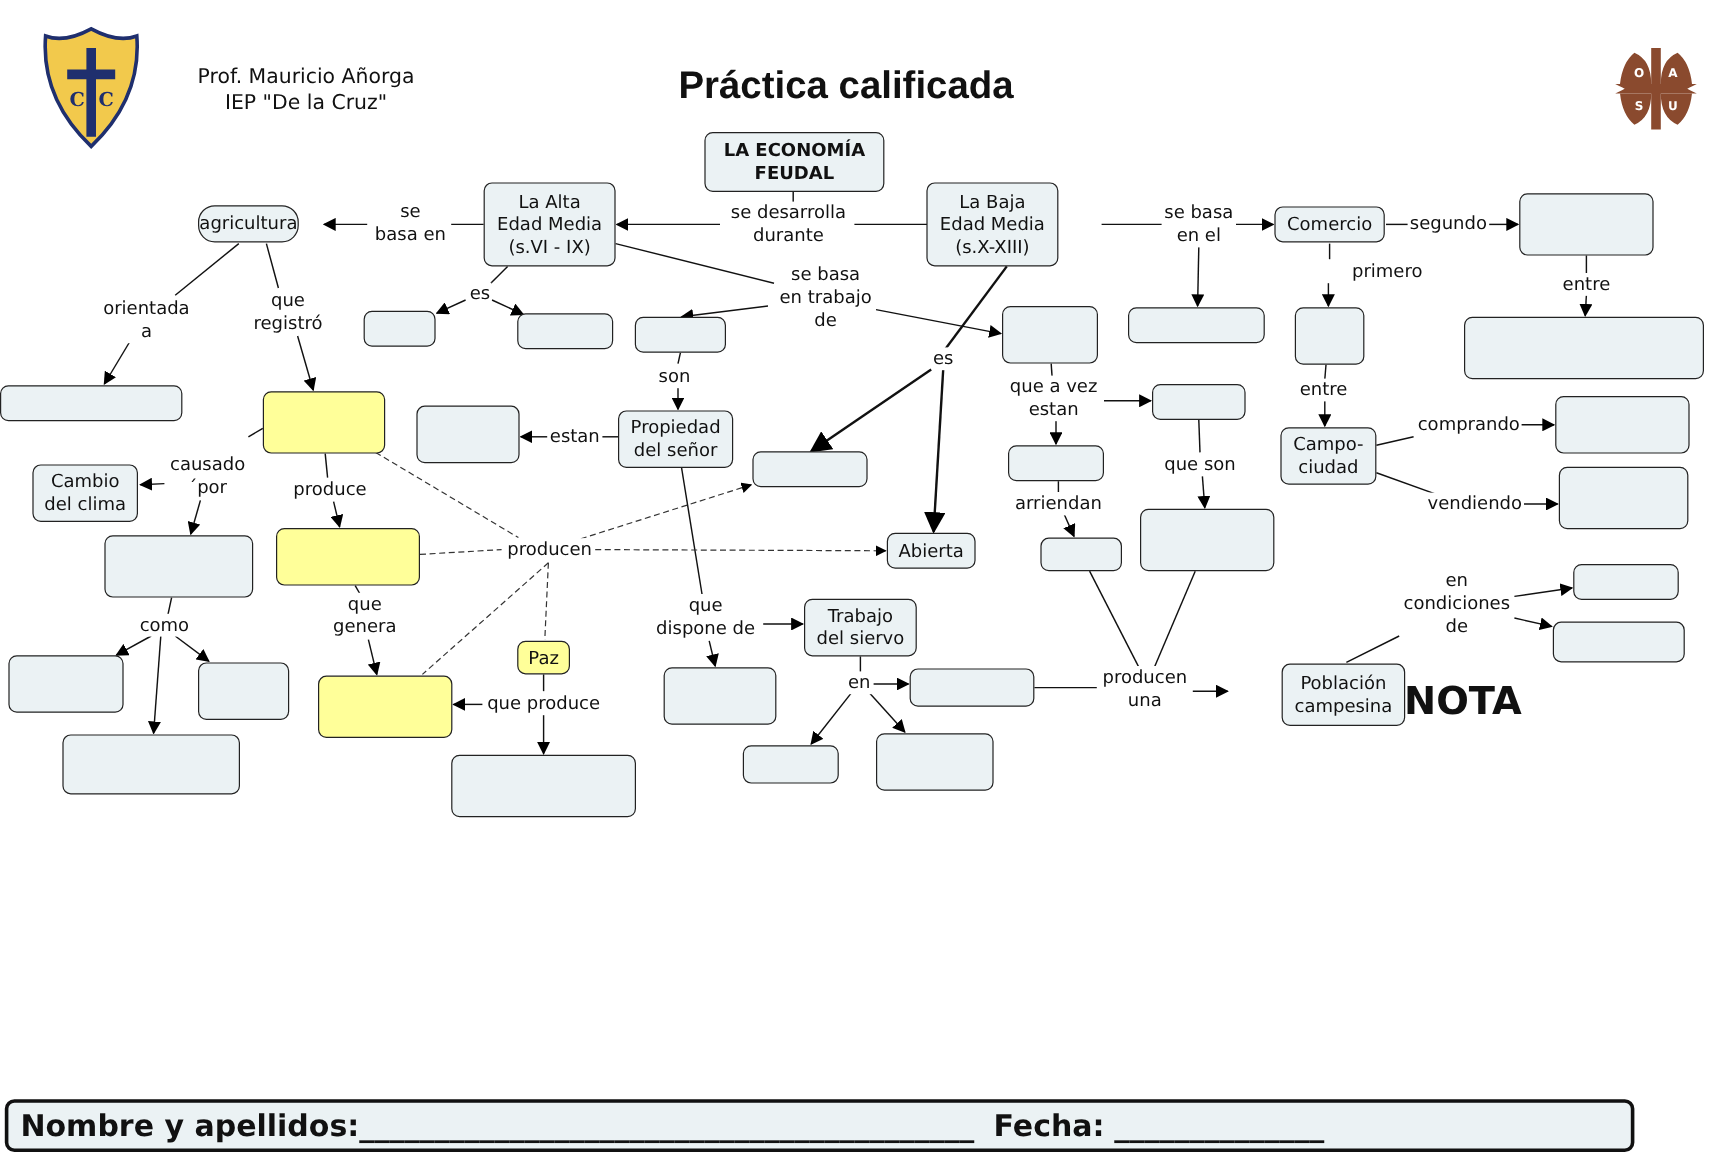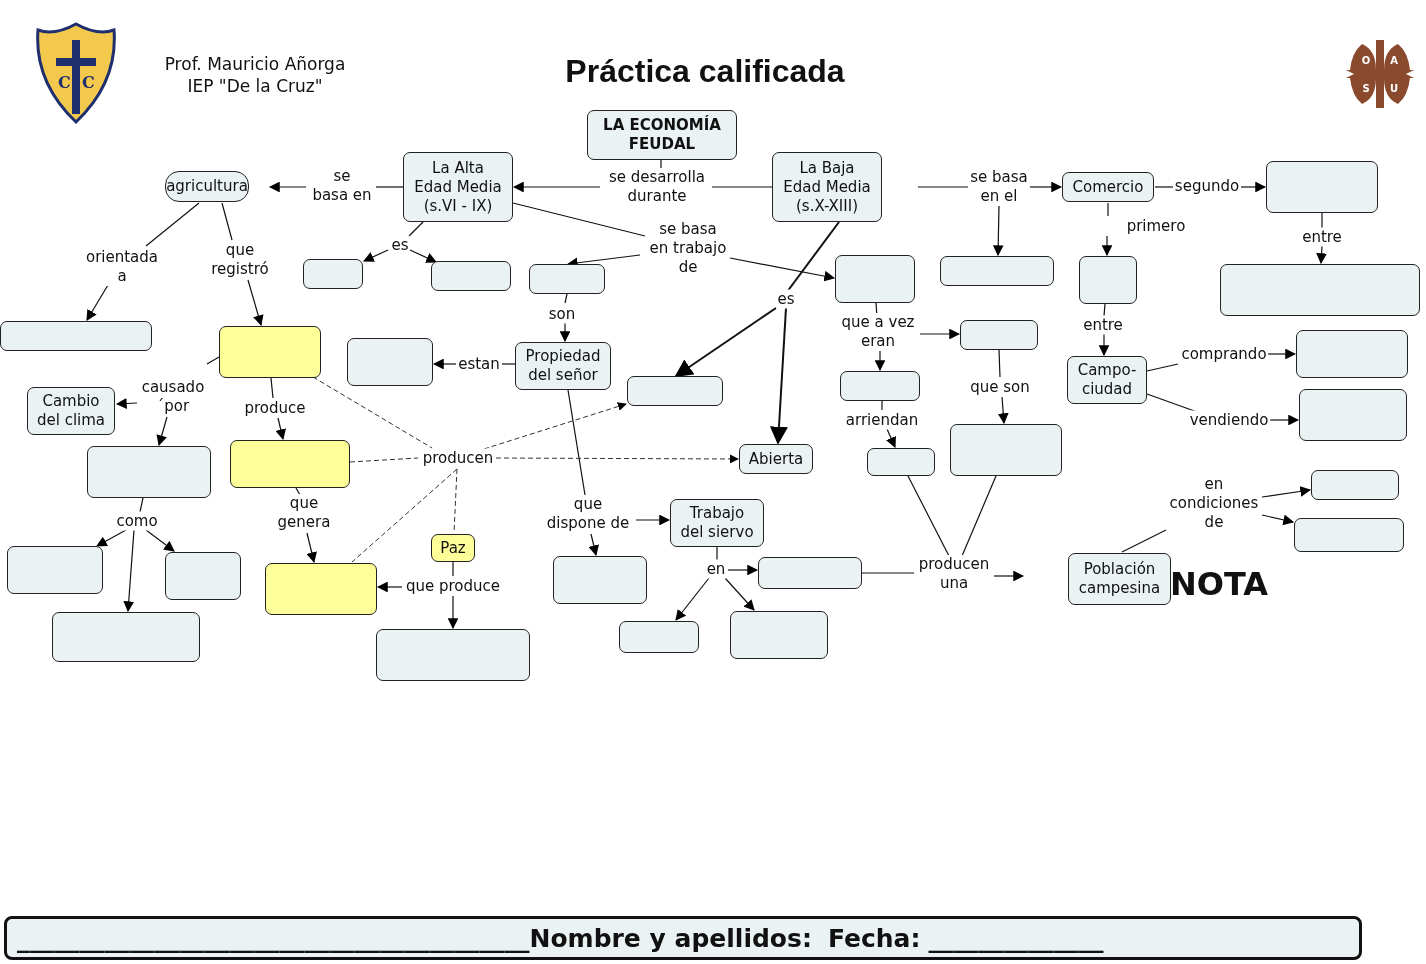--- a/index.html
+++ b/index.html
@@ -214,21 +214,21 @@
 en trabajo
 de</div>
 <div class="lbl" style="left:786px;top:299px;">es</div>
 <div class="lbl" style="left:122px;top:267px;">orientada
 a</div>
 <div class="lbl" style="left:240px;top:260px;">que
 registró</div>
 <div class="lbl" style="left:562px;top:314px;">son</div>
 <div class="lbl" style="left:479px;top:364px;">estan</div>
 <div class="lbl" style="left:878px;top:332px;">que a vez
-eran</div>
+estan</div>
 <div class="lbl" style="left:1103px;top:325px;">entre</div>
 <div class="lbl" style="left:1224px;top:354px;">comprando</div>
 <div class="lbl" style="left:1229px;top:420px;">vendiendo</div>
 <div class="lbl" style="left:173px;top:397px;">causado
 ´por</div>
 <div class="lbl" style="left:275px;top:408px;">produce</div>
 <div class="lbl" style="left:1000px;top:387px;">que son</div>
 <div class="lbl" style="left:882px;top:420px;">arriendan</div>
 <div class="lbl" style="left:458px;top:458px;">producen</div>
 <div class="lbl" style="left:137px;top:521px;">como</div>
@@ -240,19 +240,19 @@
 condiciones
 de</div>
 <div class="lbl" style="left:716px;top:569px;">en</div>
 <div class="lbl" style="left:954px;top:574px;">producen
 una</div>
 <div class="lbl" style="left:453px;top:586px;">que produce</div>
 
 <div class="nota">NOTA</div>
 
 <div class="footer">
+  <span>Nombre y apellidos:</span>
   <span>_________________________________________</span>
-  <span>Nombre y apellidos:</span>
   <span style="width:16px"></span>
   <span>Fecha:</span>
   <span style="width:8px"></span>
   <span>______________</span>
 </div>
 
 </body></html>

